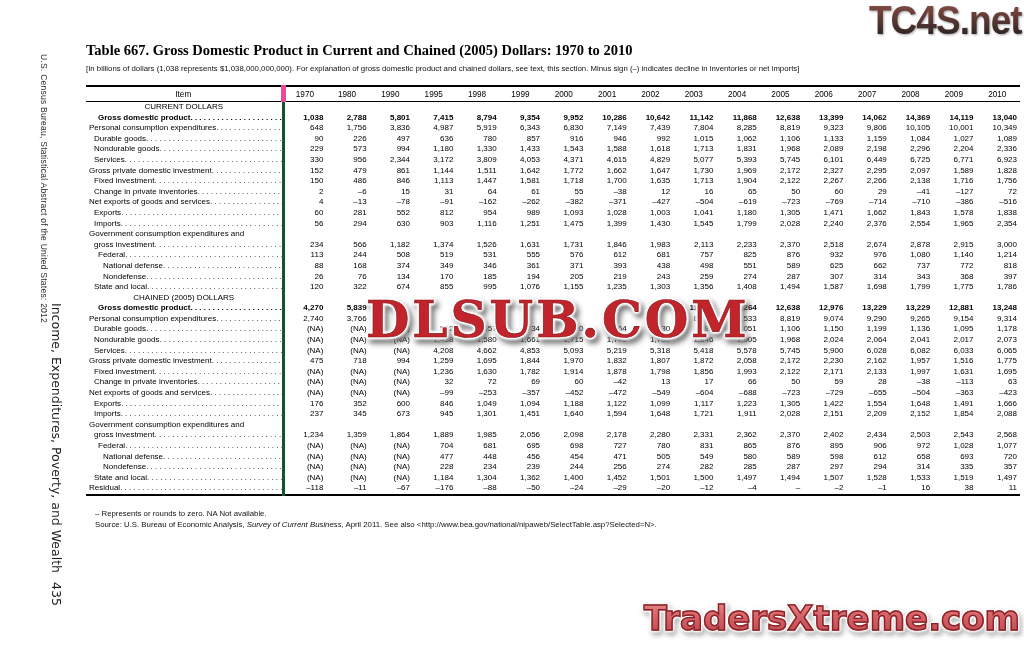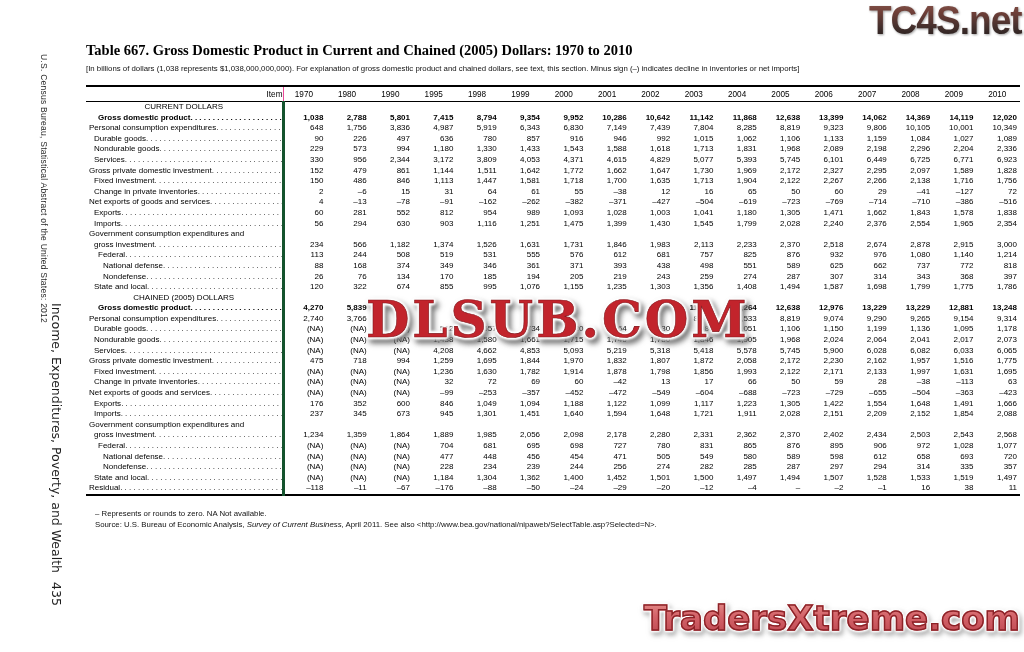--- a/index.html
+++ b/index.html
@@ -16,21 +16,21 @@
   #table-title{position:absolute;left:86px;top:42px;font-family:"Liberation Serif",serif;
     font-weight:bold;font-size:14.5px;white-space:nowrap;}
   #table-note{position:absolute;left:86px;top:64px;font-size:7.8px;white-space:nowrap;color:#111;}
 
   
   #stat-table{position:absolute;left:86px;top:85px;width:934px;border-collapse:collapse;
     table-layout:fixed;border-top:2px solid #000;border-bottom:2px solid #000;font-size:8px;}
   #stat-table col.stub-col{width:197px;}
   #stat-table th{font-weight:normal;border-bottom:1px solid #000;height:14px;vertical-align:middle;
     font-size:8.2px;padding:0;}
-  #stat-table th.stub{border-right:1px solid #ec4899;text-align:right;}
+  #stat-table th.stub{border-right:5px solid #ec4899;text-align:center;}
   #stat-table th.yr{text-align:center;padding-right:2px;}
   #stat-table td{padding:0;line-height:10.6px;vertical-align:bottom;}
   #stat-table td.stub{border-right:3px solid #14532d;overflow:hidden;}
   #stat-table td.val{text-align:right;padding-right:3px;white-space:nowrap;}
   .stubflex{display:flex;align-items:baseline;overflow:hidden;padding-left:2px;}
   .lbl{white-space:nowrap;}
   .leader{flex:1;overflow:hidden;white-space:nowrap;color:#000;}
   .leader::after{content:" . . . . . . . . . . . . . . . . . . . . . . . . . . . . . . . . . . . . . . . . . . . . . . . . . . . . . . . . . . . .";}
   .ind0{padding-left:1px;} .ind1{padding-left:6px;} .ind2{padding-left:10px;} .ind3{padding-left:15px;}
   tr.bold-row td{font-weight:bold;padding-top:1.5px;padding-bottom:1.5px;}
@@ -120,21 +120,21 @@
         <td class="val">9,952</td>
         <td class="val">10,286</td>
         <td class="val">10,642</td>
         <td class="val">11,142</td>
         <td class="val">11,868</td>
         <td class="val">12,638</td>
         <td class="val">13,399</td>
         <td class="val">14,062</td>
         <td class="val">14,369</td>
         <td class="val">14,119</td>
-        <td class="val">12,020</td>
+        <td class="val">13,040</td>
       </tr>
       <tr>
         <td class="stub">
           <div class="stubflex">
             <span class="lbl ind0">Personal consumption expenditures</span>
             <span class="leader"></span>
           </div>
         </td>
         <td class="val">648</td>
         <td class="val">1,756</td>

